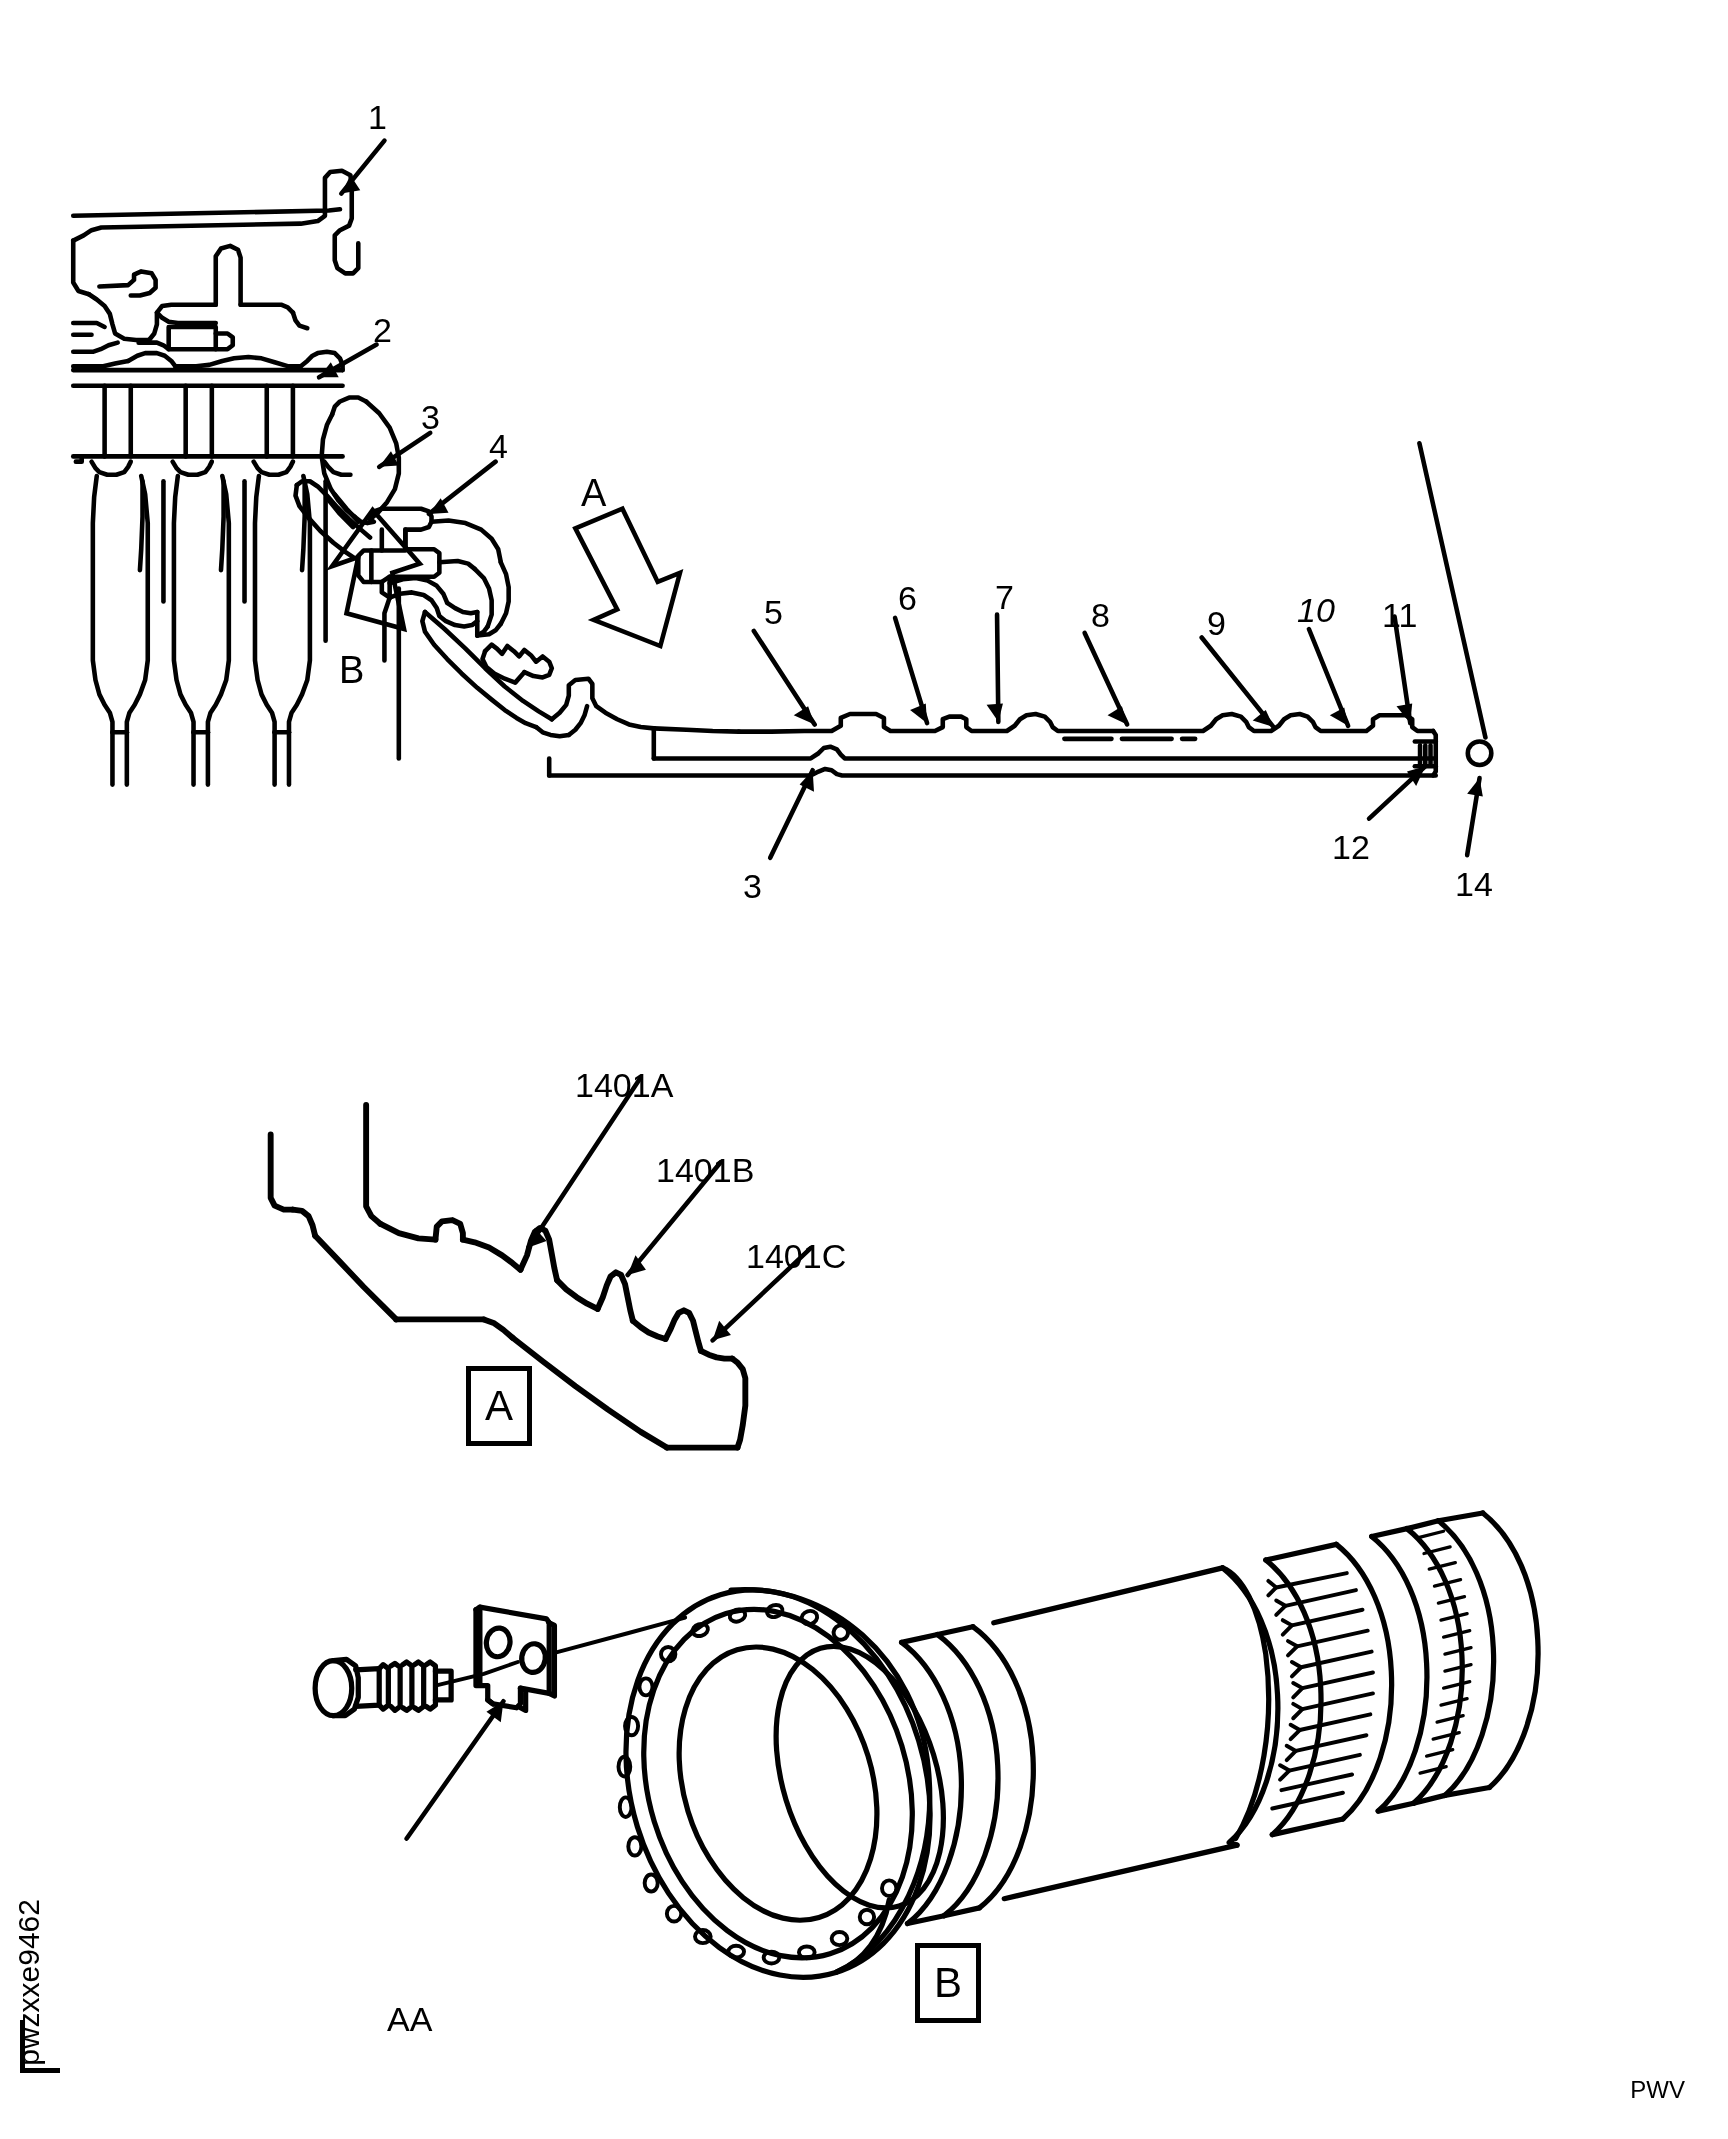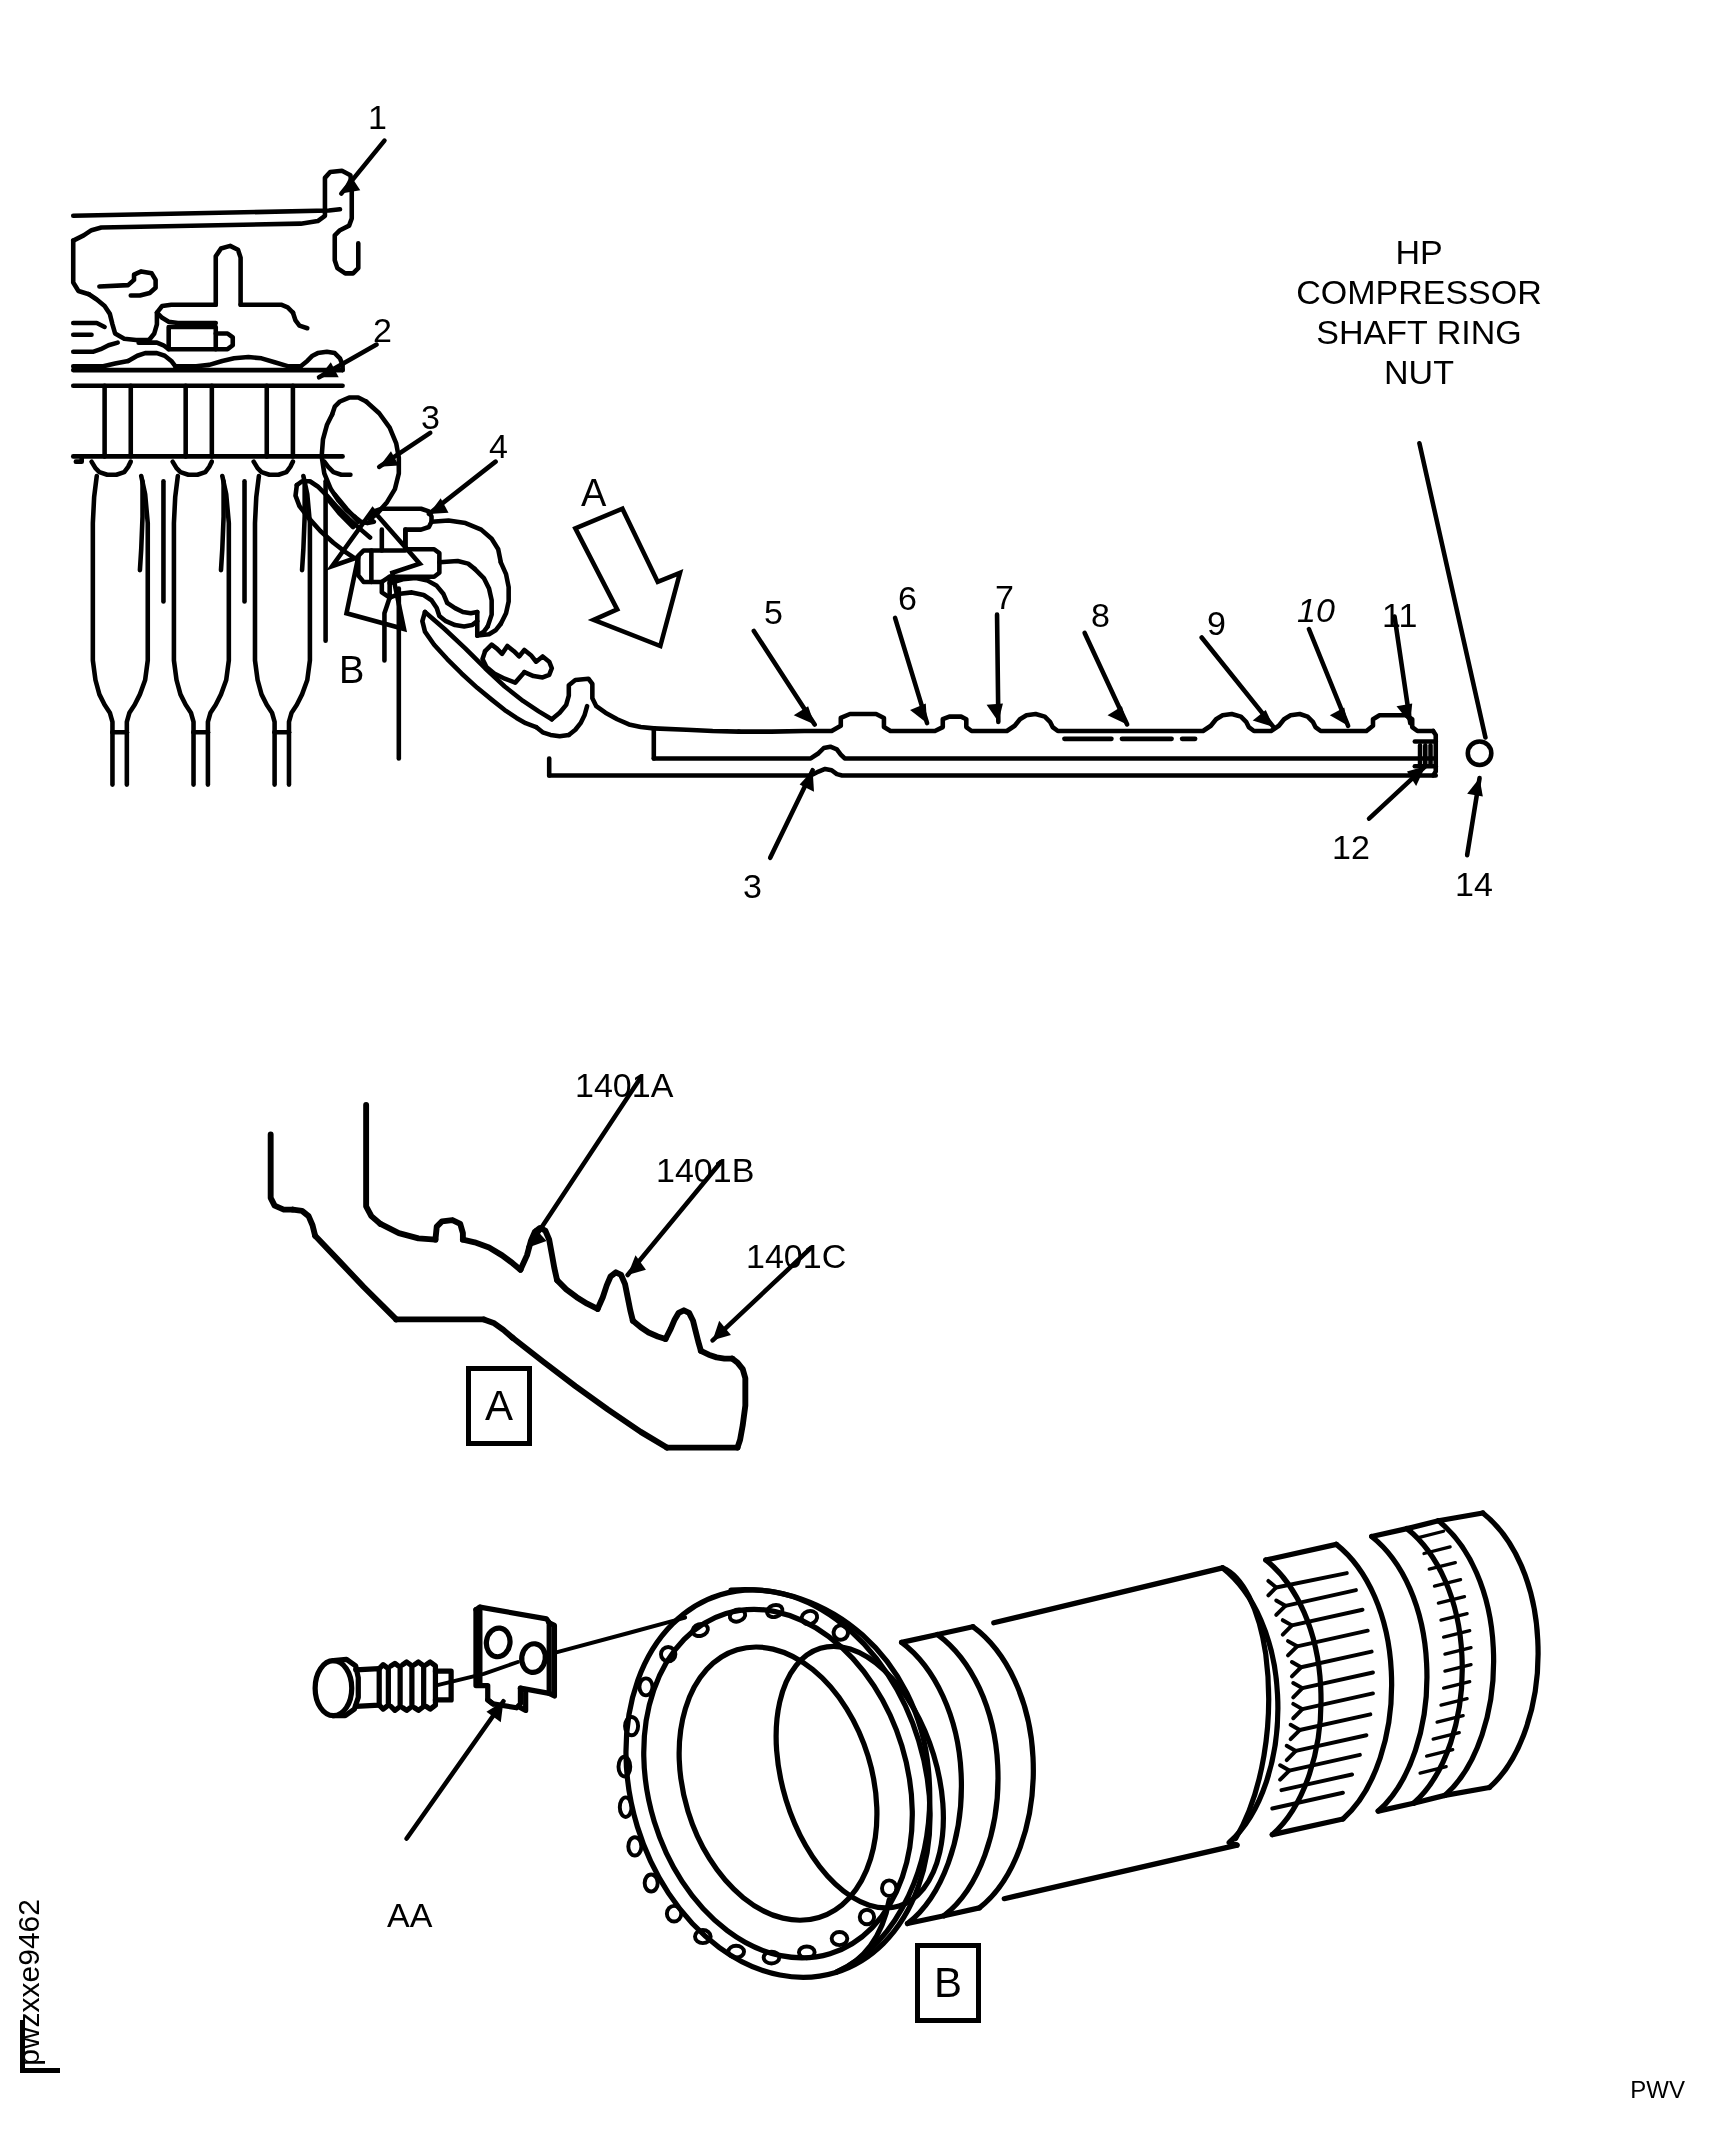--- a/index.html
+++ b/index.html
@@ -532,34 +532,30 @@
   <div class="lbl num" style="left:1207px; top:605px;">9</div>
   <div class="lbl num" style="left:1297px; top:592px;font-style:italic;">10</div>
   <div class="lbl num" style="left:1382px; top:579px;margin-top:18px;">11</div>
   <div class="lbl num" style="left:1332px; top:829px;">12</div>
   <div class="lbl num" style="left:743px; top:868px;">3</div>
   <div class="lbl num" style="left:1455px; top:866px;">14</div>
 
   <div class="lbl arrowletter" style="left:581px; top:473px;">A</div>
   <div class="lbl arrowletter" style="left:339px; top:650px;">B</div>
 
-  <div class="lbl title" style="left:1295px; top:232px; width:248px;">HP
-COMPRESSOR
-SHAFT RING
-NUT</div>
 
   <div class="lbl callout" style="left:575px; top:1034px;">1401A</div>
   <div class="lbl callout" style="left:656px; top:1119px;">1401B</div>
   <div class="lbl callout" style="left:746px; top:1205px;">1401C</div>
 
   <div class="detailbox" style="left:466px; top:1366px; width:66px; height:80px;">
     <span>A</span>
   </div>
 
-  <div class="lbl callout" style="left:387px; top:1864px;">AA</div>
+  <div class="lbl callout" style="left:387px; top:1968px;">AA</div>
 
   <div class="detailbox" style="left:915px; top:1943px; width:66px; height:80px;">
     <span>B</span>
   </div>
 
   <div id="figcode-bracket"></div>
   <div id="figcode">pwzxxe9462</div>
 
   <div id="pagecode" class="lbl">PWV</div>
 

